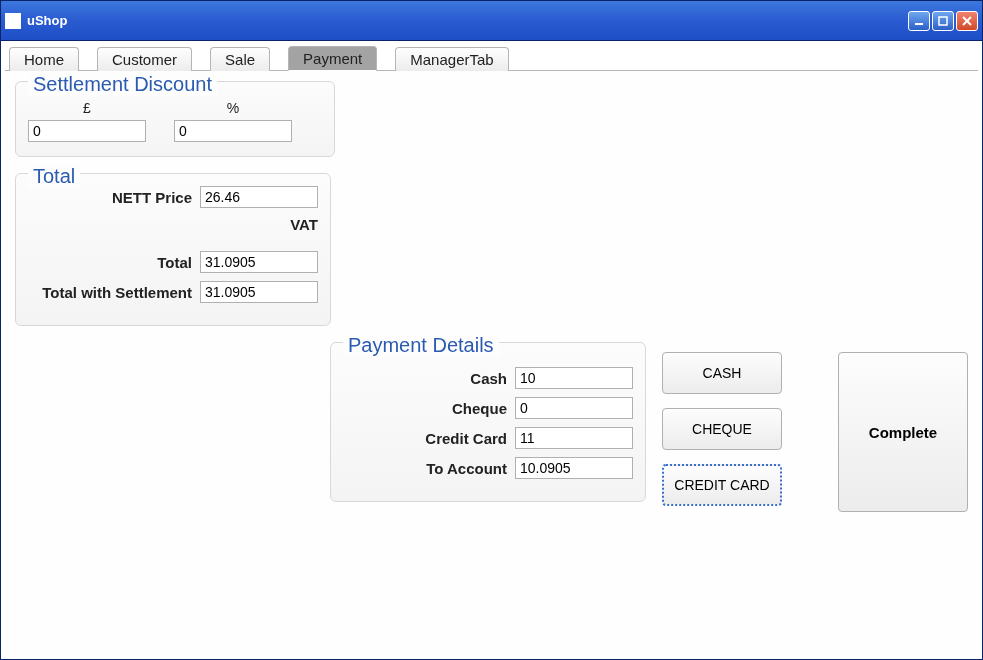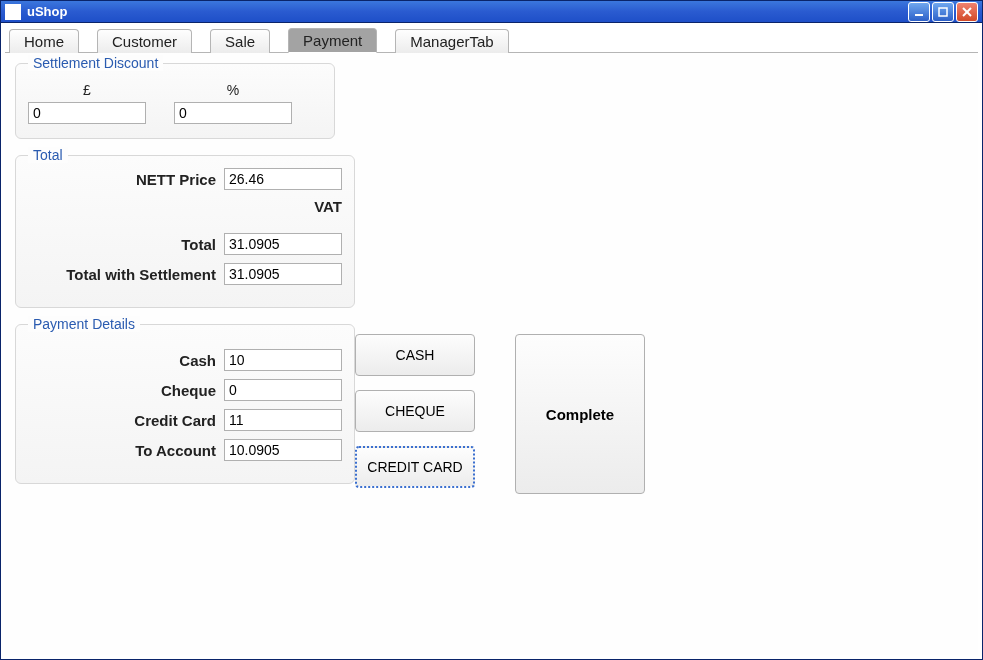--- a/index.html
+++ b/index.html
@@ -14,21 +14,21 @@
   .window {
     width: 983px;
     height: 660px;
     background: #fff;
     border: 1px solid #0a246a;
     display: flex;
     flex-direction: column;
   }
   .titlebar {
     background: linear-gradient(to bottom, #3b77dd 0%, #2a5bd0 50%, #1e4fc8 100%);
-    height: 22px;
+    height: 40px;
     display: flex;
     align-items: center;
     padding: 0 4px;
     color: #fff;
     border-bottom: 1px solid #0a246a;
   }
   .titlebar .appicon {
     width: 16px;
     height: 16px;
     background: #fff;
@@ -105,21 +105,21 @@
     width: 320px;
     background: linear-gradient(to bottom,#fcfcfc,#f4f4f4);
   }
   .groupbox .legend {
     position: absolute;
     top: -9px;
     left: 12px;
     background: #fdfdfd;
     padding: 0 5px;
     color: #2a5bb0;
-    font-size: 14px;
+    font-size: 20px;
   }
   .gb-row {
     display: flex;
     gap: 28px;
     margin-top: 6px;
   }
   .gb-col {
     display:flex;
     flex-direction:column;
     align-items:center;
@@ -144,24 +144,26 @@
     justify-content:flex-end;
     gap:8px;
     margin-bottom:8px;
   }
   .form-row .lbl {
     font-size:15px;
     color:#222;
     text-align:right;
     font-weight:bold;
   }
-  .total-box { width: 340px; }
+  .total-box { width: 316px; }
   .payment-area {
     display:flex;
+    gap:16px;
     align-items:flex-start;
+    justify-content:flex-end;
   }
   .btncol {
     display:flex;
     flex-direction:column;
     gap:14px;
     padding-top:10px;
   }
   .btn {
     width: 120px;
     height: 42px;

